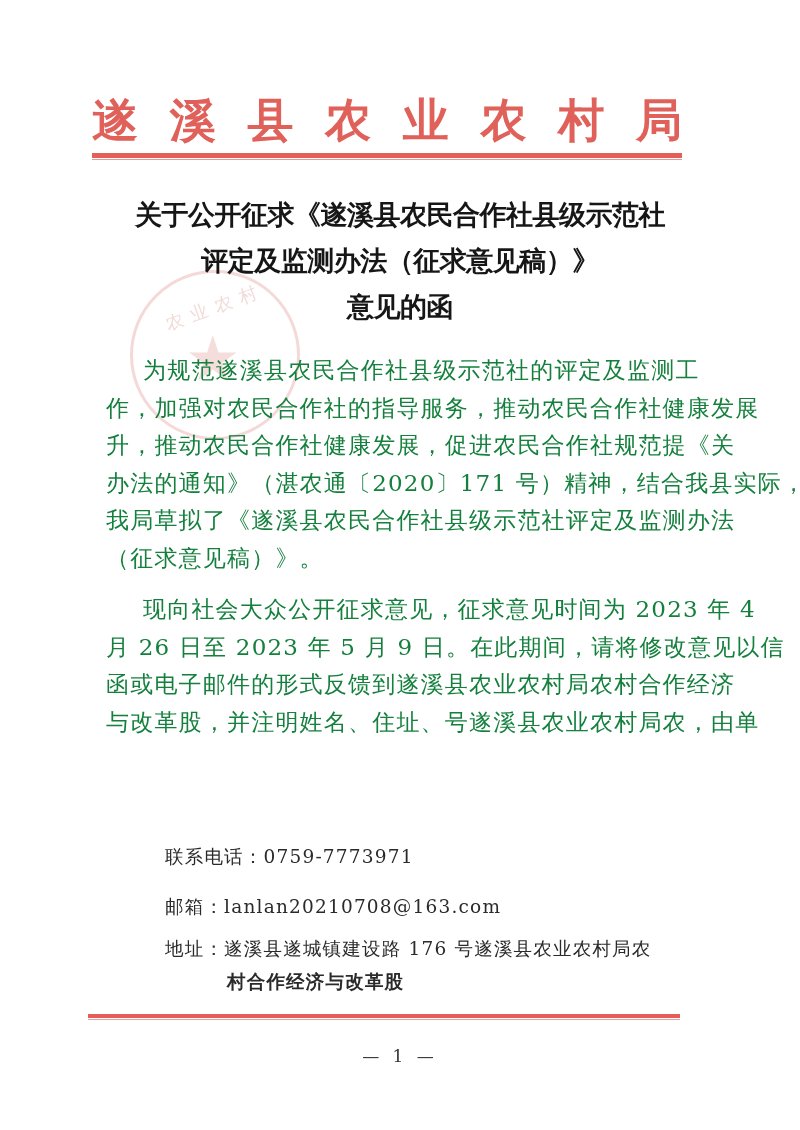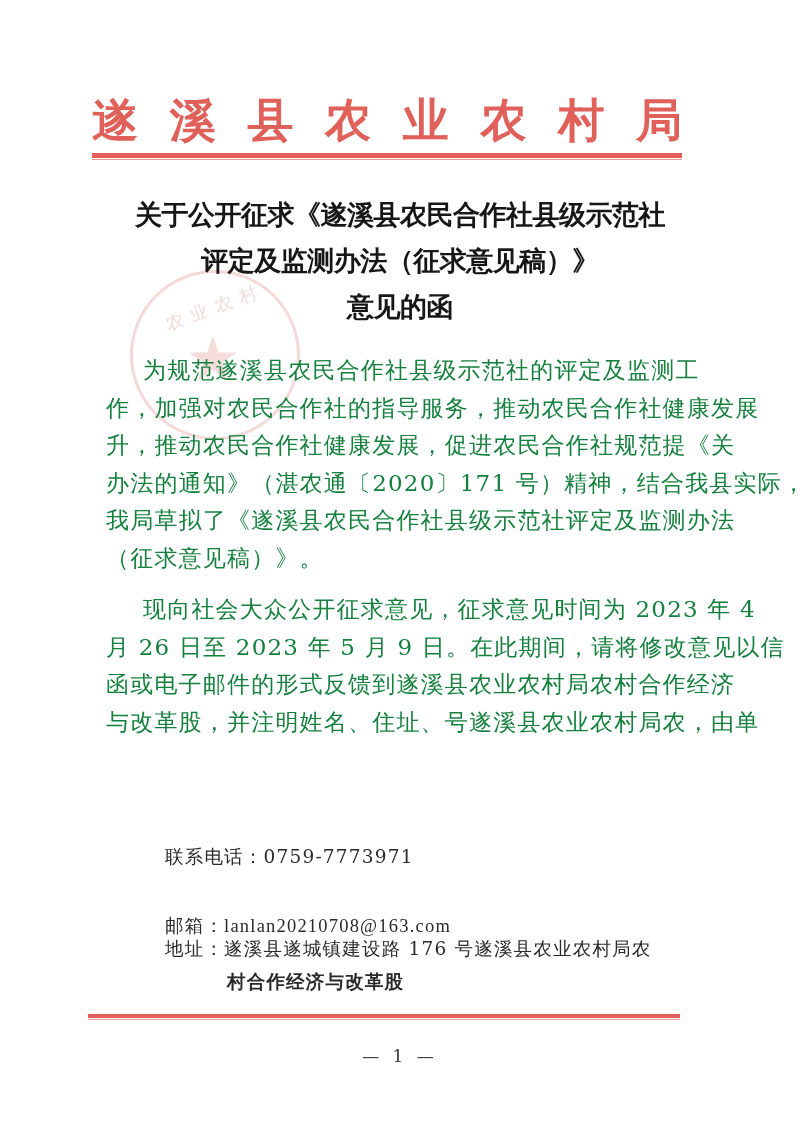--- a/index.html
+++ b/index.html
@@ -87,21 +87,21 @@
       <span class="line indent">现向社会大众公开征求意见，征求意见时间为 2023 年 4</span>
       <span class="line">月 26 日至 2023 年 5 月 9 日。在此期间，请将修改意见以信</span>
       <span class="line">函或电子邮件的形式反馈到遂溪县农业农村局农村合作经济</span>
       <span class="line">与改革股，并注明姓名、住址、号遂溪县农业农村局农，由单</span>
     </p>
   </div>
 
   <div class="contact" style="top:838px;">
     <span>联系电话：</span><span>0759-7773971</span>
   </div>
-  <div class="contact" style="top:908px;font-family:Liberation Serif, serif;">
+  <div class="contact" style="top:888px;">
     <span>邮箱：</span><span>lanlan20210708@163.com</span>
   </div>
   <div class="contact" style="top:930px;">
     <span>地址：</span><span>遂溪县遂城镇建设路 176 号遂溪县农业农村局农</span>
   </div>
   <div class="contact" style="top:963px;font-weight:bold;">
     <span class="cont">村合作经济与改革股</span>
   </div>
 
   <div class="rule-bottom"></div>

